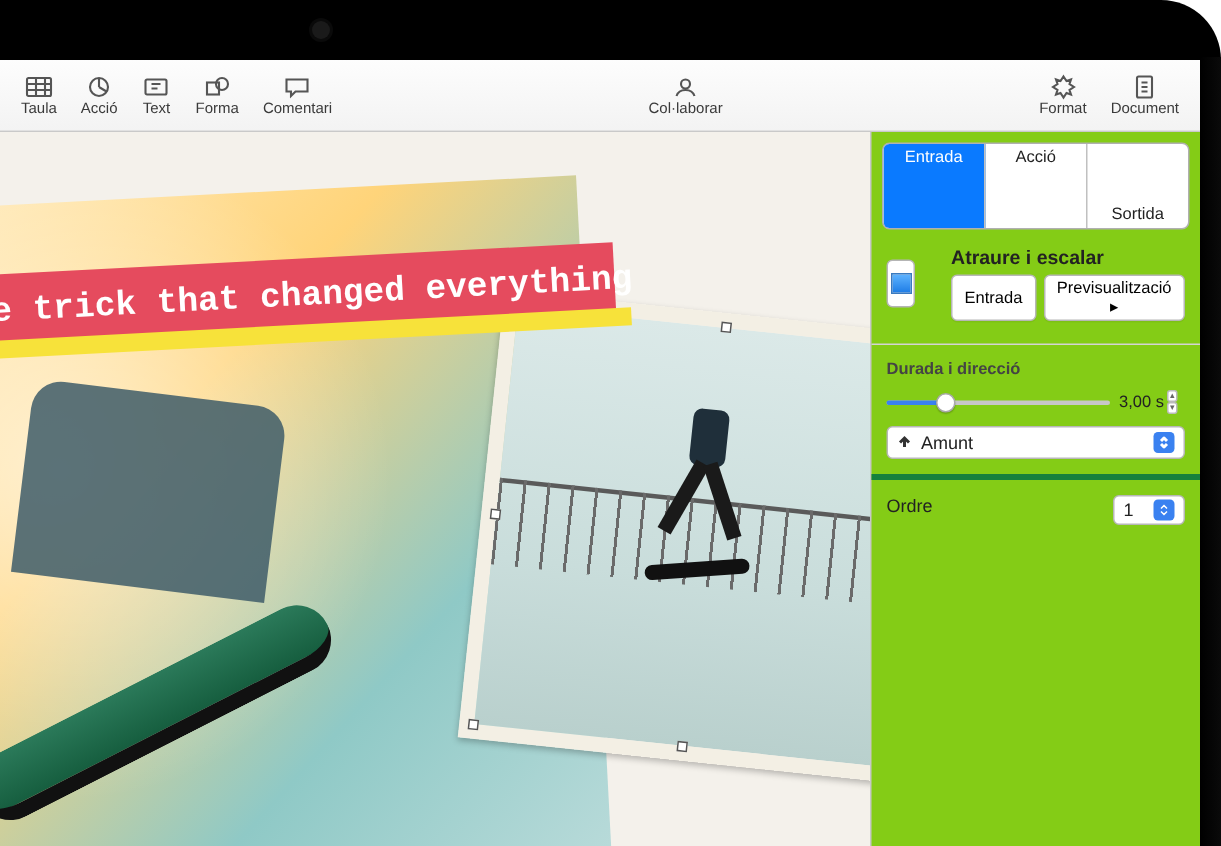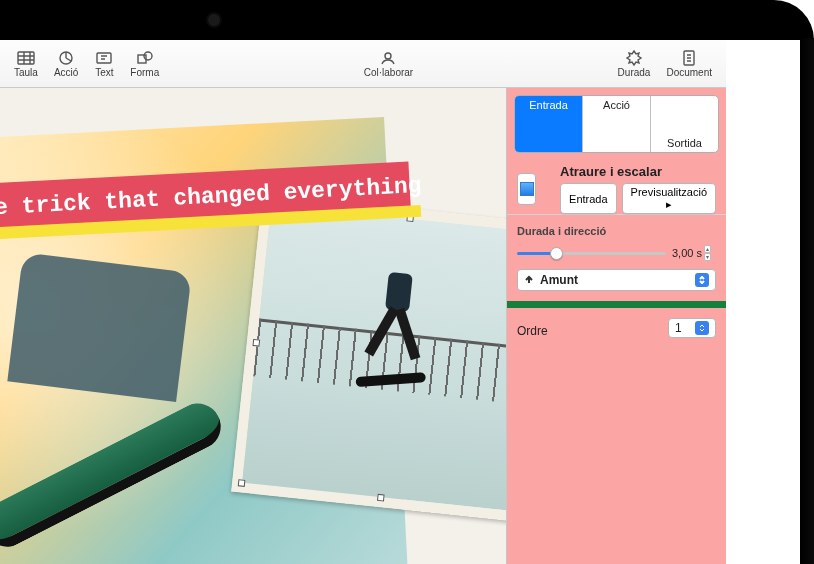--- a/index.html
+++ b/index.html
@@ -1,20 +1,20 @@
 <!DOCTYPE html>
 <html><head>
 <meta charset="utf-8">
 <style>
 * { margin:0; padding:0; box-sizing:border-box; font-family:-apple-system,Helvetica,Arial,sans-serif; }
 body { background:#fff; width:814px; height:564px; overflow:hidden; position:relative; }
 .device { position:absolute; top:0; left:0; right:0; height:40px; background:#000; border-radius:0 46px 0 0; }
 .camera { position:absolute; top:14px; left:208px; width:12px; height:12px; border-radius:50%; background:#1a1a1a; box-shadow:0 0 0 2px #0a0a0a; }
 .chrome-edge { position:absolute; top:38px; right:0; width:14px; bottom:0; background:linear-gradient(90deg,#000,#0a0a0a); z-index:100; }
-.window { position:absolute; top:40px; left:0; width:726px; height:524px; background:#fff; }
+.window { position:absolute; top:40px; left:0; width:800px; height:524px; background:#fff; }
 
 .toolbar { height:48px; background:linear-gradient(#fdfdfd,#f3f3f3); border-bottom:1px solid #c9c9c9; display:flex; align-items:center; padding:0 6px; font-size:10px; color:#3a3a3a; }
 .tool { display:flex; flex-direction:column; align-items:center; padding:2px 8px; cursor:default; }
 .tool svg { width:20px; height:18px; stroke:#555; stroke-width:1.4; fill:none; }
 .spacer { flex:1; }
 .selected-tool { background:#d0d0d0; border-radius:5px; padding:2px 4px; }
 
 .content { display:flex; height:476px; }
 .canvas { flex:1; position:relative; overflow:hidden; background:#f4f1eb; }
 
@@ -37,49 +37,49 @@
 .man .legs:after { right:2px; transform:rotate(-24deg); }
 .man .board2 { position:absolute; top:102px; left:-4px; width:70px; height:10px; background:#111; border-radius:6px; transform:rotate(-10deg); }
 
 .sel-handle { position:absolute; width:7px; height:7px; background:#fff; border:1px solid #555; }
 
 .title-bar { position:absolute; left:-20px; top:84px; height:52px; transform:rotate(-3deg); }
 .title-bg { position:absolute; left:0; top:0; width:430px; height:52px; background:#e54b5e; }
 .title-yellow { position:absolute; left:0; top:44px; width:440px; height:12px; background:#f7e23a; }
 .title-text { position:relative; font-family:"Courier New",monospace; font-weight:bold; font-size:23px; color:#fff; padding:12px 14px; white-space:nowrap; }
 
-.sidebar { width:220px; background:#fca5a5; border-left:1px solid #c7c7c7; display:flex; flex-direction:column; font-size:12px; color:#222; }
+.sidebar { width:220px; background:#84cc16; border-left:1px solid #c7c7c7; display:flex; flex-direction:column; font-size:12px; color:#222; }
 .tabs { display:flex; margin:7px; border:1px solid #b0b0b0; border-radius:5px; overflow:hidden; background:#fff; }
 .tab { flex:1; text-align:center; padding:3px 0; font-size:11px; border-right:1px solid #c0c0c0; }
 .tab:last-child { border-right:none;margin-top:38px; }
 .tab.active { background:#0a7aff; color:#fff; }
 
-.effect-row { display:flex; align-items:center; gap:24px; padding:4px 10px 0; border-bottom:1px solid #d4d4d4; }
+.effect-row { display:flex; align-items:center; gap:24px; padding:4px 10px 15px; border-bottom:1px solid #d4d4d4; }
 .thumb { width:32px; height:32px; border:1px solid #b5b5b5; border-radius:4px; background:#fff; display:flex; align-items:center; justify-content:center; }
 .thumb-inner { width:14px; height:14px; background:linear-gradient(#5eb3ff,#1f7de6); border:1px solid #3a7abf; }
 .effect-name { font-weight:700; font-size:13px; margin-bottom:4px; }
 .btn { font-size:11px; background:#fff; border:1px solid #b7b7b7; border-radius:4px; padding:2px 8px; box-shadow:0 1px 0 rgba(0,0,0,.05); }
 
-.section { padding:10px; border-bottom:7px solid #15803d; }
+.section { padding:10px; border-bottom:4px solid #15803d; }
 .section-title { font-weight:600; font-size:11px; color:#444; margin-bottom:8px; }
 .slider-row { display:flex; align-items:flex-end; gap:6px; }
 .slider { flex:1; position:relative; height:16px; }
 .track { position:absolute; top:7px; left:0; right:0; height:3px; background:#c7c7c7; border-radius:2px; }
 .fill { position:absolute; top:7px; left:0; width:26%; height:3px; background:#3a81f0; border-radius:2px; }
 .knob { position:absolute; top:2px; left:26%; width:13px; height:13px; background:#fff; border:1px solid #a9a9a9; border-radius:50%; margin-left:-6px; box-shadow:0 1px 1px rgba(0,0,0,.2); }
 .val { font-size:11px; width:44px; text-align:right; display:flex; align-items:center; gap:2px; }
 .stepper { display:flex; flex-direction:column; font-size:6px; color:#666; }
 .stepper span { line-height:6px; border:1px solid #bbb; border-radius:2px; padding:0 1px; background:#fff; }
 
-.select { margin-top:8px; display:flex; align-items:center; background:#fff; border:1px solid #b7b7b7; border-radius:4px; padding:3px 6px; font-size:12px;font-weight:bold; }
+.select { margin-top:8px; display:flex; align-items:center; background:#fff; border:1px solid #b7b7b7; border-radius:4px; padding:3px 6px; font-size:12px; }
 .select svg { width:10px; height:10px; stroke:#333; stroke-width:2; fill:none; }
 .chev { margin-left:auto; width:14px; height:14px; background:#3a81f0; border-radius:3px; display:flex; align-items:center; justify-content:center; }
 .chev svg { stroke:#fff; width:8px; height:8px; }
 
-.order-row { display:flex; align-items:flex-end; padding:10px; gap:24px; }
+.order-row { display:flex; align-items:flex-start; padding:10px; gap:24px; }
 .order-val { margin-left:auto; display:flex; align-items:center; background:#fff; border:1px solid #b7b7b7; border-radius:4px; padding:2px 6px; width:48px; font-size:12px; }
 </style>
 </head>
 <body>
 
 <div class="device">
     <div class="camera"></div>
   </div>
 <div class="chrome-edge"></div>
 
@@ -106,34 +106,40 @@
         </svg>
       <span>Text</span>
     </div>
     <div class="tool">
       <svg viewBox="0 0 20 18">
           <rect x="3" y="6" width="8" height="8"></rect>
           <circle cx="13" cy="7" r="4"></circle>
         </svg>
       <span>Forma</span>
     </div>
+    <div class="tool">
+      <svg viewBox="0 0 20 18">
+          <path d="M3 4h14v8H9l-3 3v-3H3z"></path>
+        </svg>
+      <span>Comentari</span>
+    </div>
     <div class="spacer"></div>
     <div class="tool">
       <svg viewBox="0 0 20 18">
           <circle cx="10" cy="7" r="3"></circle>
           <path d="M4 15c1-3 4-4 6-4s5 1 6 4"></path>
         </svg>
       <span>Col·laborar</span>
     </div>
     <div class="spacer"></div>
     <div class="tool">
       <svg viewBox="0 0 20 18">
           <path d="M10 2l2 3 3-1-1 3 3 2-3 2 1 3-3-1-2 3-2-3-3 1 1-3-3-2 3-2-1-3 3 1z"></path>
         </svg>
-      <span>Durada</span>
+      <span>Format</span>
     </div>
     <div class="tool">
       <svg viewBox="0 0 20 18">
           <rect x="5" y="2" width="10" height="14" rx="1"></rect>
           <path d="M8 6h4M8 9h4M8 12h4"></path>
         </svg>
       <span>Document</span>
     </div>
   </div>
 

